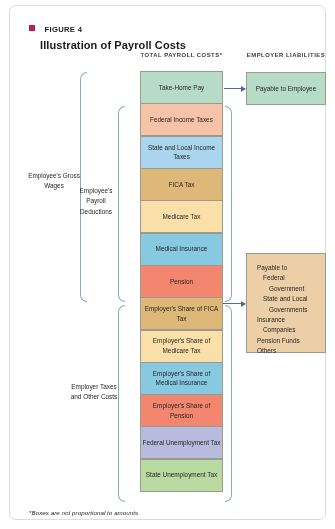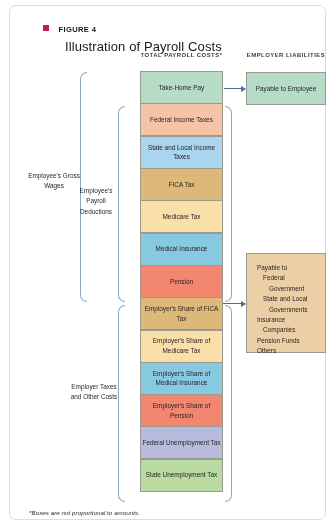--- a/index.html
+++ b/index.html
@@ -21,45 +21,45 @@
     width: 317px;
     height: 515px;
     border: 1px solid #d9dedd;
     border-radius: 7px;
     box-sizing: border-box;
     background: #ffffff;
   }
   
   #title-block {
     position: absolute;
-    left: 33px;
+    left: 19px;
     top: 12px;
     width: 240px;
   }
   .fig-square {
     display: inline-block;
     width: 6px;
     height: 6px;
     background: #c3185a;
     vertical-align: 1px;
     margin-right: 5px;
   }
   #figure-label {
     font-size: 7.6px;
     font-weight: bold;
     color: #1a1a1a;
     letter-spacing: 0.35px;
     display: inline-block;
   }
   #figure-subtitle {
-    font-size: 13px;
-    font-weight: normal;
+    font-size: 11px;
+    font-weight: bold;
     color: #1a1a1a;
     margin-top: 3px;
-    margin-left: 22px;
+    margin-left: 11px;
     letter-spacing: 0.1px;
   }
   
   .col-header {
     position: absolute;
     font-size: 5.9px;
     font-weight: bold;
     color: #3a3a3a;
     letter-spacing: 0.5px;
     text-align: center;

